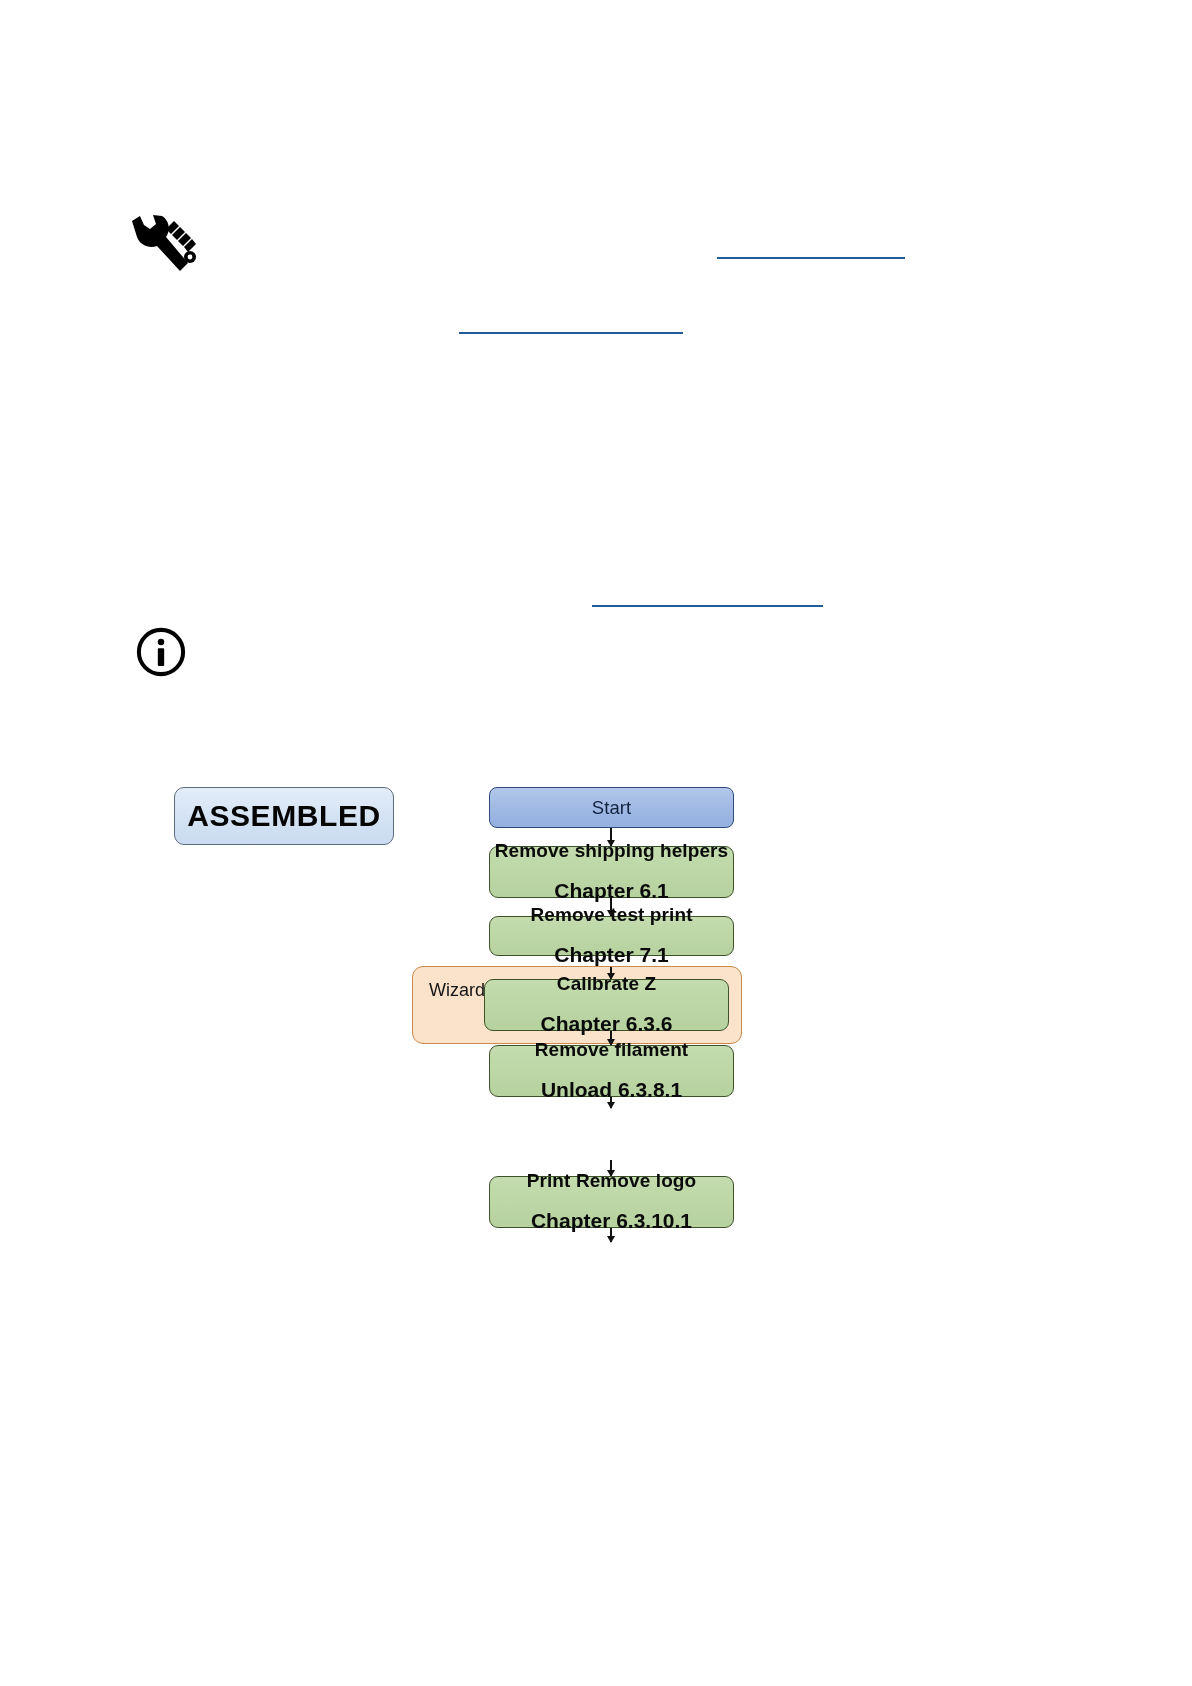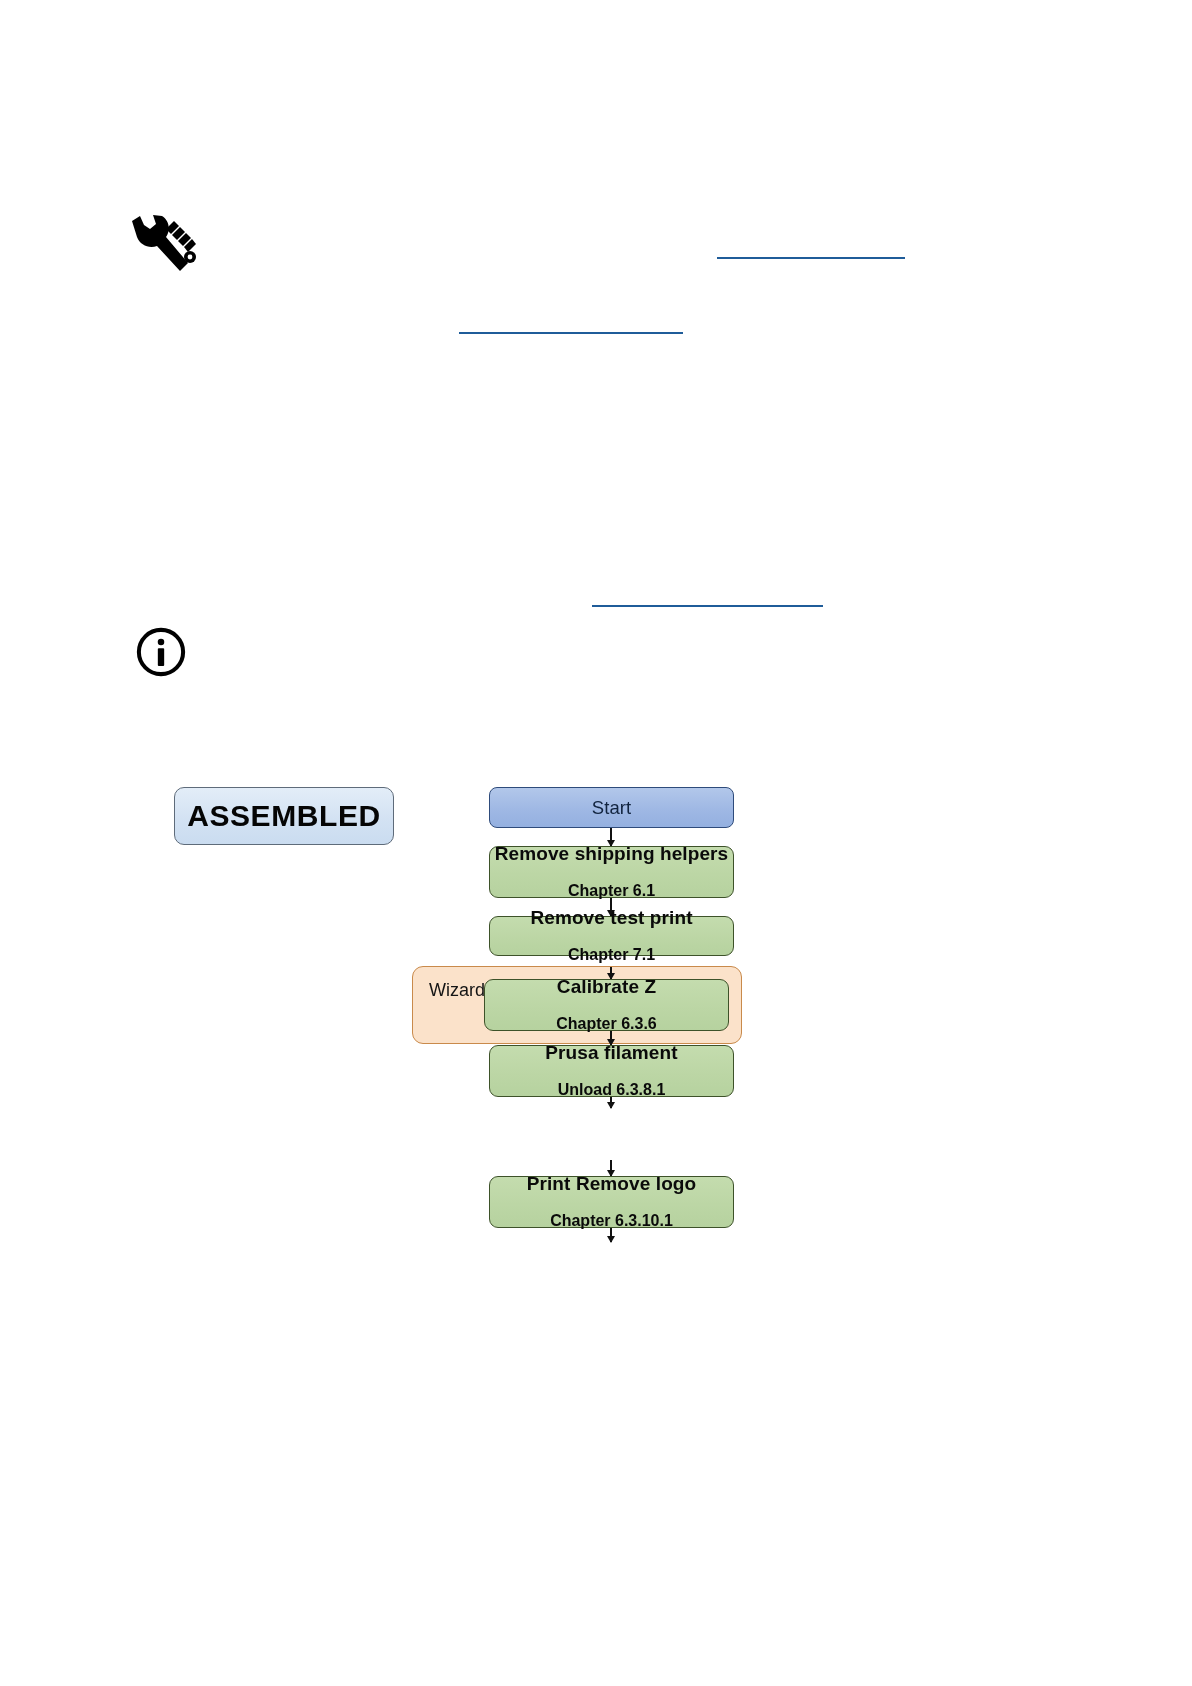--- a/index.html
+++ b/index.html
@@ -75,21 +75,21 @@
     line-height: 1.18;
     pointer-events: auto;
   }
 
   .node .title {
     font-size: 19px;
     color: #0a0a0a;
     letter-spacing: .1px;
   }
   .node .sub {
-    font-size: 16px;
+    font-size: 21px;
     color: #0a0a0a;
     margin-top: 17px;
   }
   .node.single .title { font-size: 19px; }
 
   
   .node.start {
     left: 489px;
     top: 787px;
     width: 245px;
@@ -242,21 +242,21 @@
     </div>
     <div class="arrow a3"></div>
 
     <div class="node step n3">
       <span class="title">Calibrate Z</span>
       <span class="sub">Chapter 6.3.6</span>
     </div>
     <div class="arrow a4"></div>
 
     <div class="node step n4">
-      <span class="title">Prusa filament</span>
+      <span class="title">Remove filament</span>
       <span class="sub">Unload 6.3.8.1</span>
     </div>
     <div class="arrow a5"></div>
 
     <div class="arrow a6"></div>
 
     <div class="node step n6">
       <span class="title">Print Remove logo</span>
       <span class="sub">Chapter 6.3.10.1</span>
     </div>

